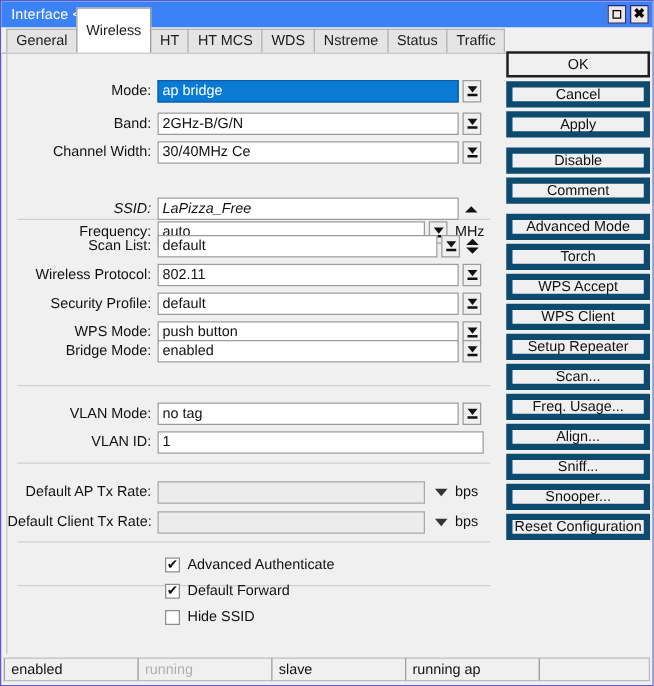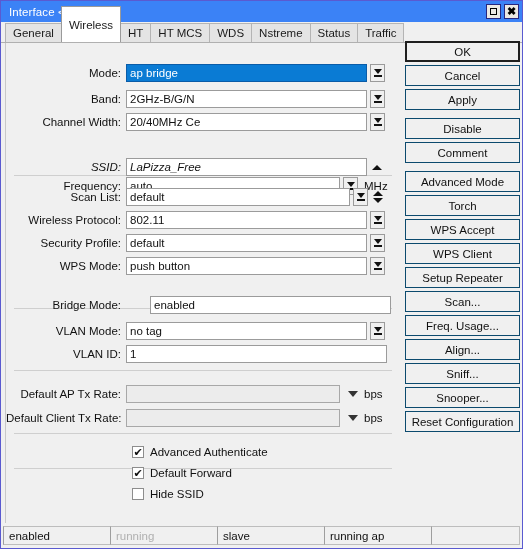--- a/index.html
+++ b/index.html
@@ -188,21 +188,21 @@
   .chklabel { color: #111; font-size: 11.5px; white-space: nowrap; }
 
   
   #btncol {
     position: absolute; left: 404px; top: 40px;
     width: 115px;
   }
   .btn {
     width: 115px; height: 21px;
     background: #f0f0f0;
-    border: 1px solid #0c4a6e;
+    border: 5px solid #0c4a6e;
     display: flex; align-items: center; justify-content: center;
     color: #111; font-size: 11.5px;
     margin-bottom: 3px;
     white-space: nowrap;
   }
   .btn.primary { border: 2px solid #1f1f1f; }
   .btn.gap { margin-top: 8px; }
 
   
   #statusbar {
@@ -323,21 +323,21 @@
         <div class="ddbtn">
           <span class="ddstack">
             <span class="tri-down"></span>
             <span class="bar-under"></span>
           </span>
         </div>
       </div>
       <div class="row" style="top: 68px;">
         <div class="lbl">Channel Width:</div>
         <div class="fld" style="width: 241px;">
-          <span>20/40MHz Ce</span>
+          <span>30/40MHz Ce</span>
         </div>
         <div class="ddbtn">
           <span class="ddstack">
             <span class="tri-down"></span>
             <span class="bar-under"></span>
           </span>
         </div>
       </div>
       <div class="row" style="top: 90px; margin-top: 42px;">
         <div class="lbl">Frequency:</div>
@@ -406,21 +406,21 @@
         <div class="fld" style="width: 241px;">
           <span>push button</span>
         </div>
         <div class="ddbtn">
           <span class="ddstack">
             <span class="tri-down"></span>
             <span class="bar-under"></span>
           </span>
         </div>
       </div>
-      <div class="row" style="top: 251px; gap: 24px;">
+      <div class="row" style="top: 227px;">
         <div class="lbl">Bridge Mode:</div>
         <div class="fld" style="width: 241px;">
           <span>enabled</span>
         </div>
         <div class="ddbtn">
           <span class="ddstack">
             <span class="tri-down"></span>
             <span class="bar-under"></span>
           </span>
         </div>

